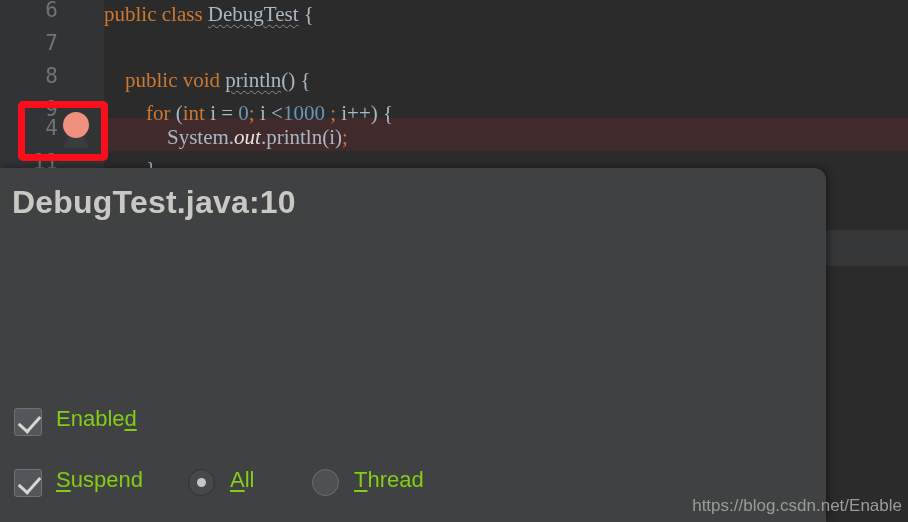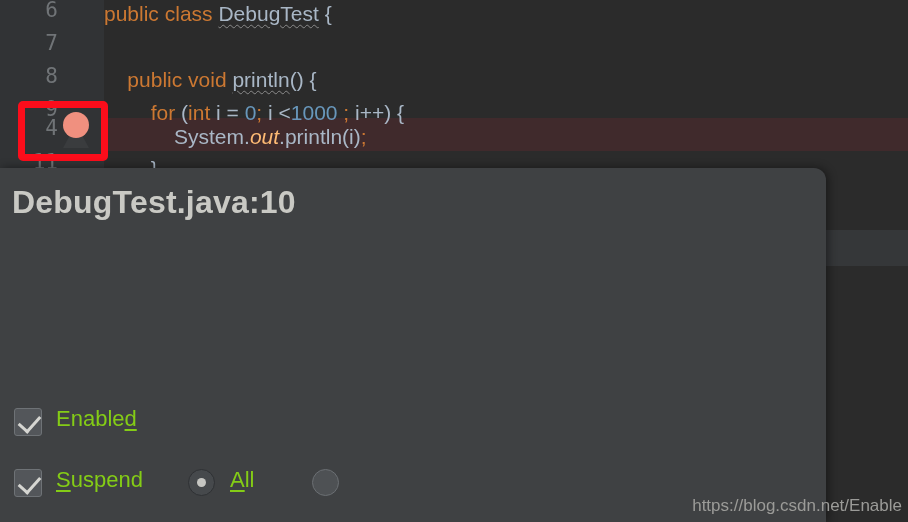--- a/index.html
+++ b/index.html
@@ -25,35 +25,35 @@
     font-family: "DejaVu Sans Mono", monospace;
     font-size: 21px; color: #707477; text-align: right;
     letter-spacing: 0px;
   }
   .code-area {
     position: absolute; left: 104px; top: 0; right: 0; height: 175px;
     background: #2b2b2b;
   }
   .code-line {
     position: absolute; left: 0;
-    font-family: Liberation Sans, sans-serif;
+    font-family: Liberation Serif, serif;
     font-size: 21px;
     white-space: pre;
     color: #a9b7c6;
   }
   .hl-line {
     position: absolute; left: 0; right: 0; height: 33px;
     background: #402a2c;
   }
   .kw   { color: #cc7832; }
   .cls  { color: #a9b7c6; text-decoration: underline wavy #8b8b8b 1px;
           text-underline-offset: 3px; }
   .num  { color: #6897bb; }
   .sep  { color: #cc7832; }
-  .fld  { color: #fdba74; font-style: italic; }
+  .fld  { color: #e5e5e5; font-style: italic; }
   .plain{ color: #a9b7c6; }
 
   
   .bp-dot {
     position: absolute; left: 63px; top: 112px;
     width: 26px; height: 26px; border-radius: 50%;
     background: #f0907f;
   }
   .bp-tri {
     position: absolute; left: 63px; top: 124px;
@@ -161,17 +161,18 @@
     <div class="cbox" style="left:14px; top:240px"></div>
     <div class="row-label" style="left:56px; top:238px">Enable<span class="u">d</span></div>
 
     <div class="cbox" style="left:14px; top:301px"></div>
     <div class="row-label" style="left:56px; top:299px"><span class="u">S</span>uspend</div>
 
     <div class="radio sel" style="left:188px; top:301px"></div>
     <div class="row-label" style="left:230px; top:299px"><span class="u">A</span>ll</div>
 
     <div class="radio" style="left:312px; top:301px"></div>
+    <div class="row-label" style="left:354px; top:299px"><span class="u">T</span>hread</div>
 
   </div>
 
   <div class="watermark">https://blog.csdn.net/Enable</div>
 </div>
 
 </body></html>

